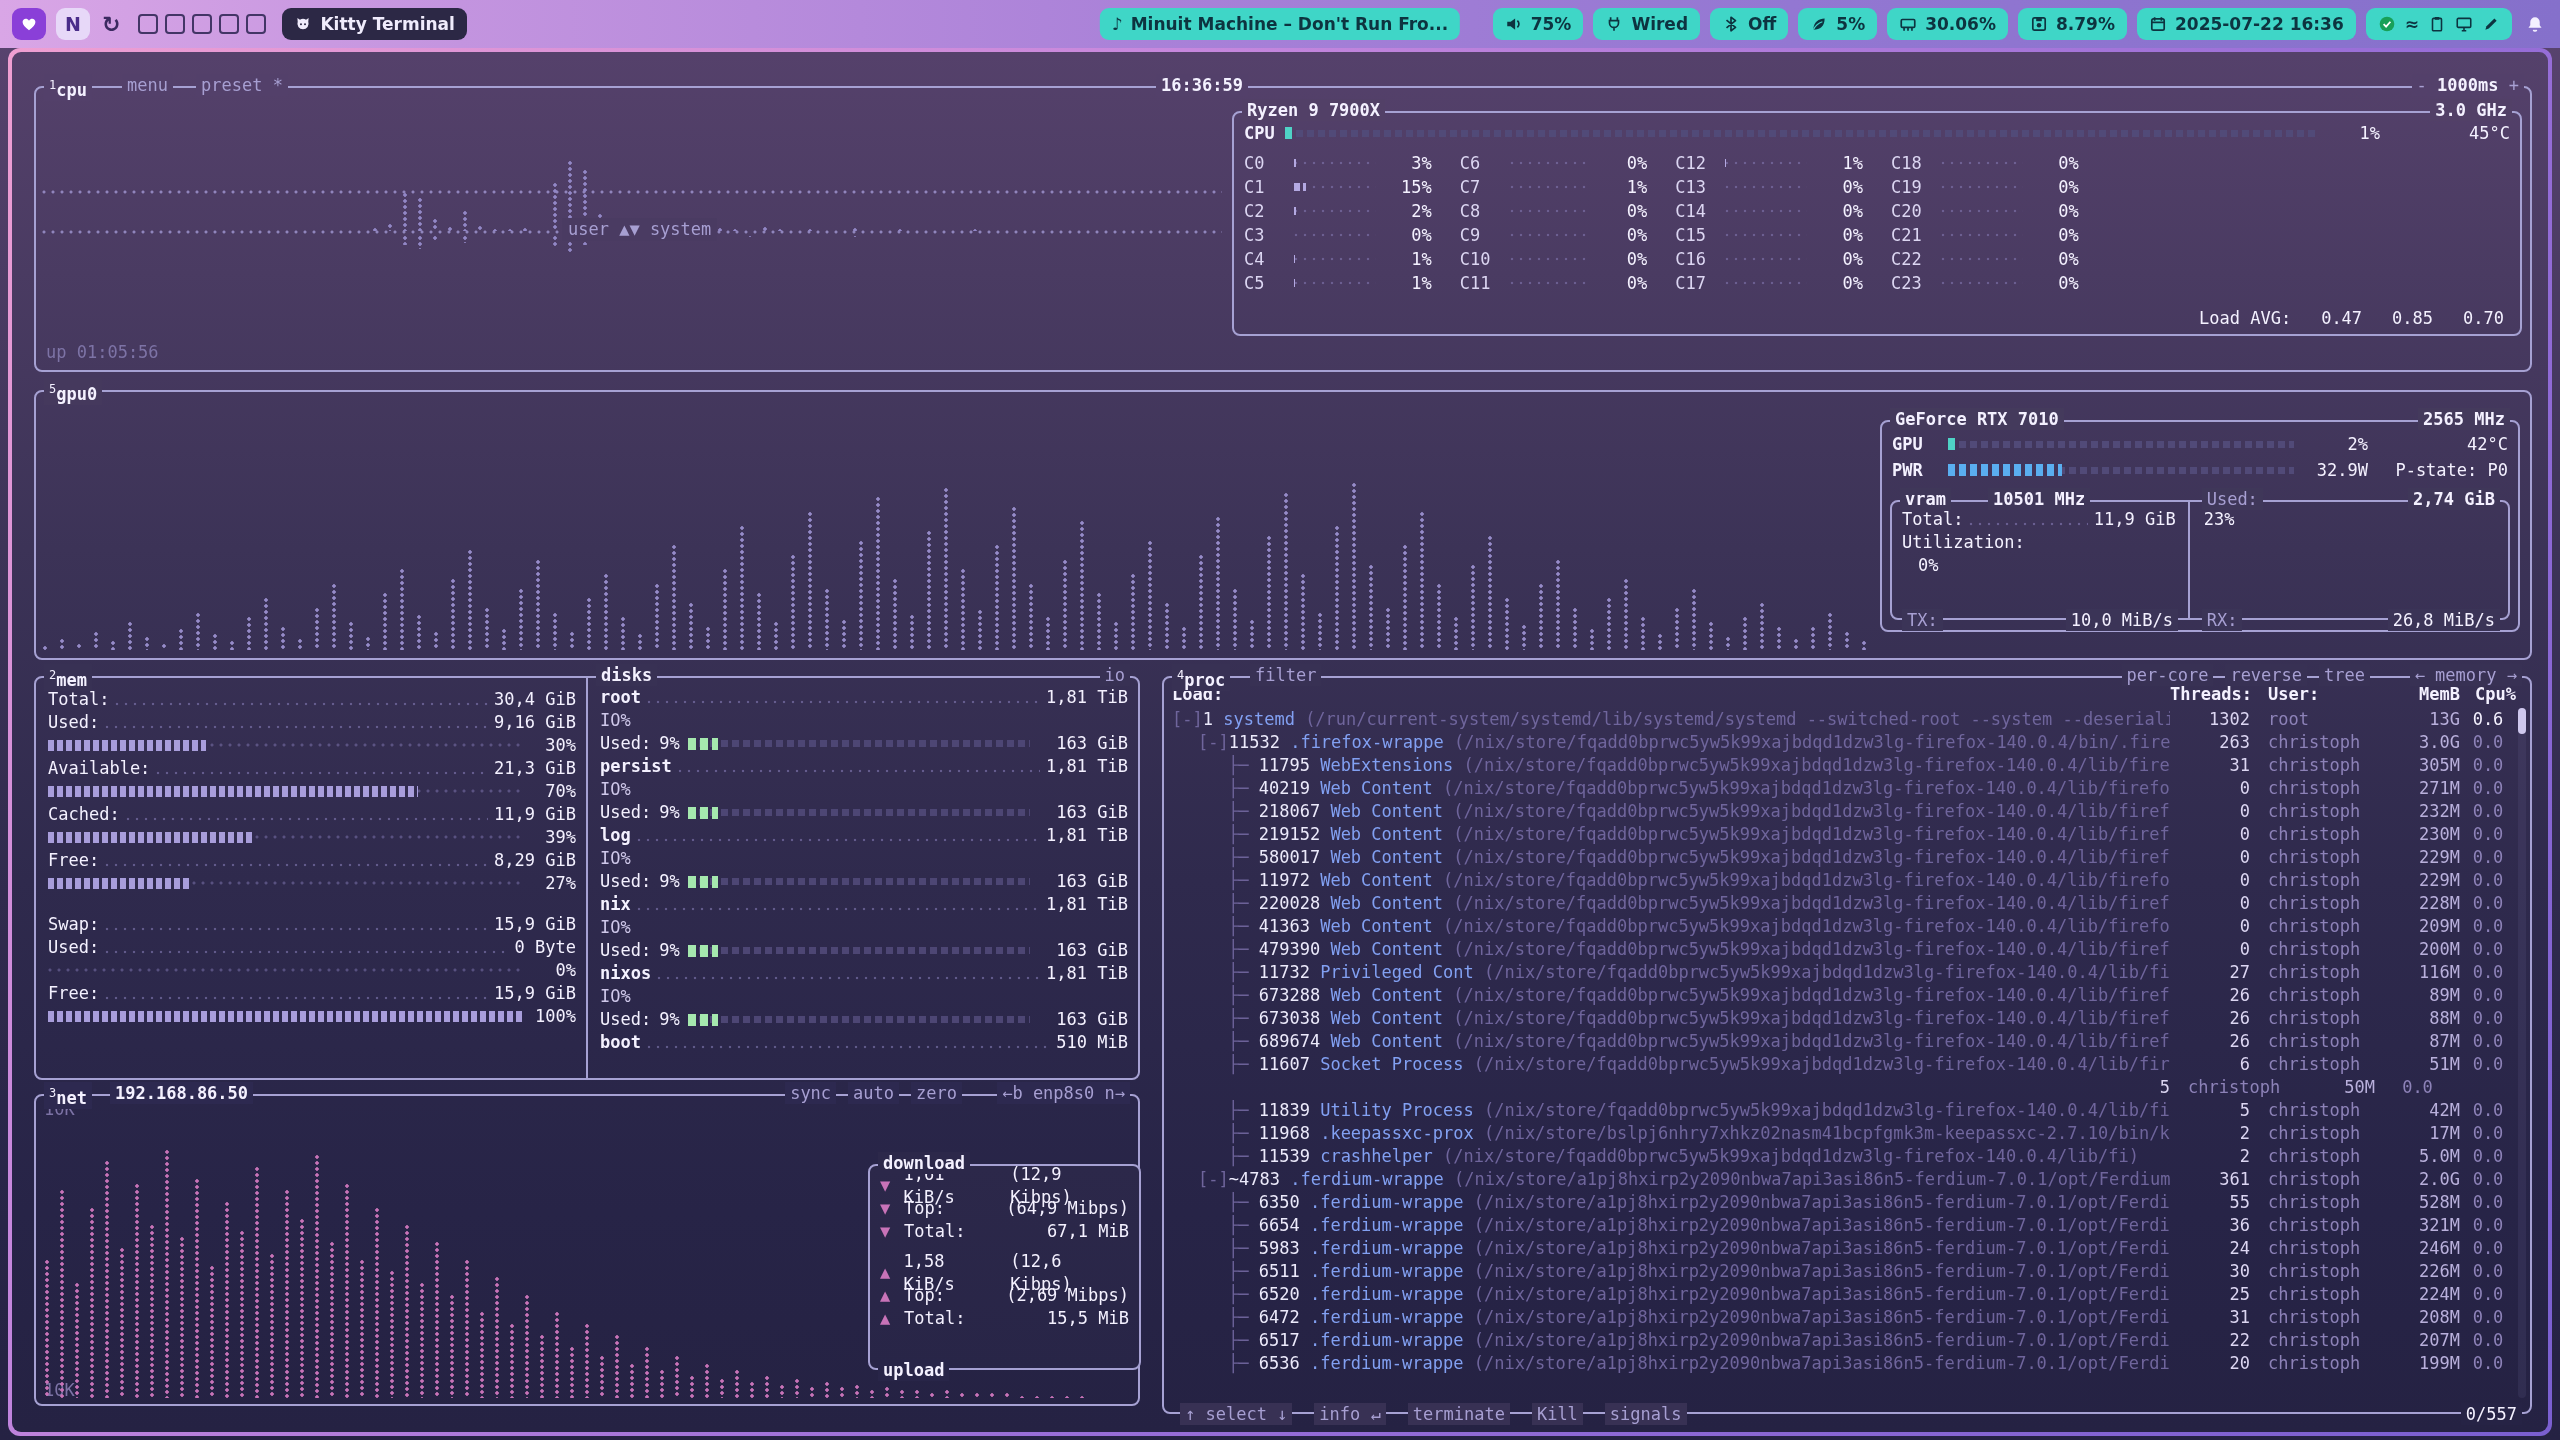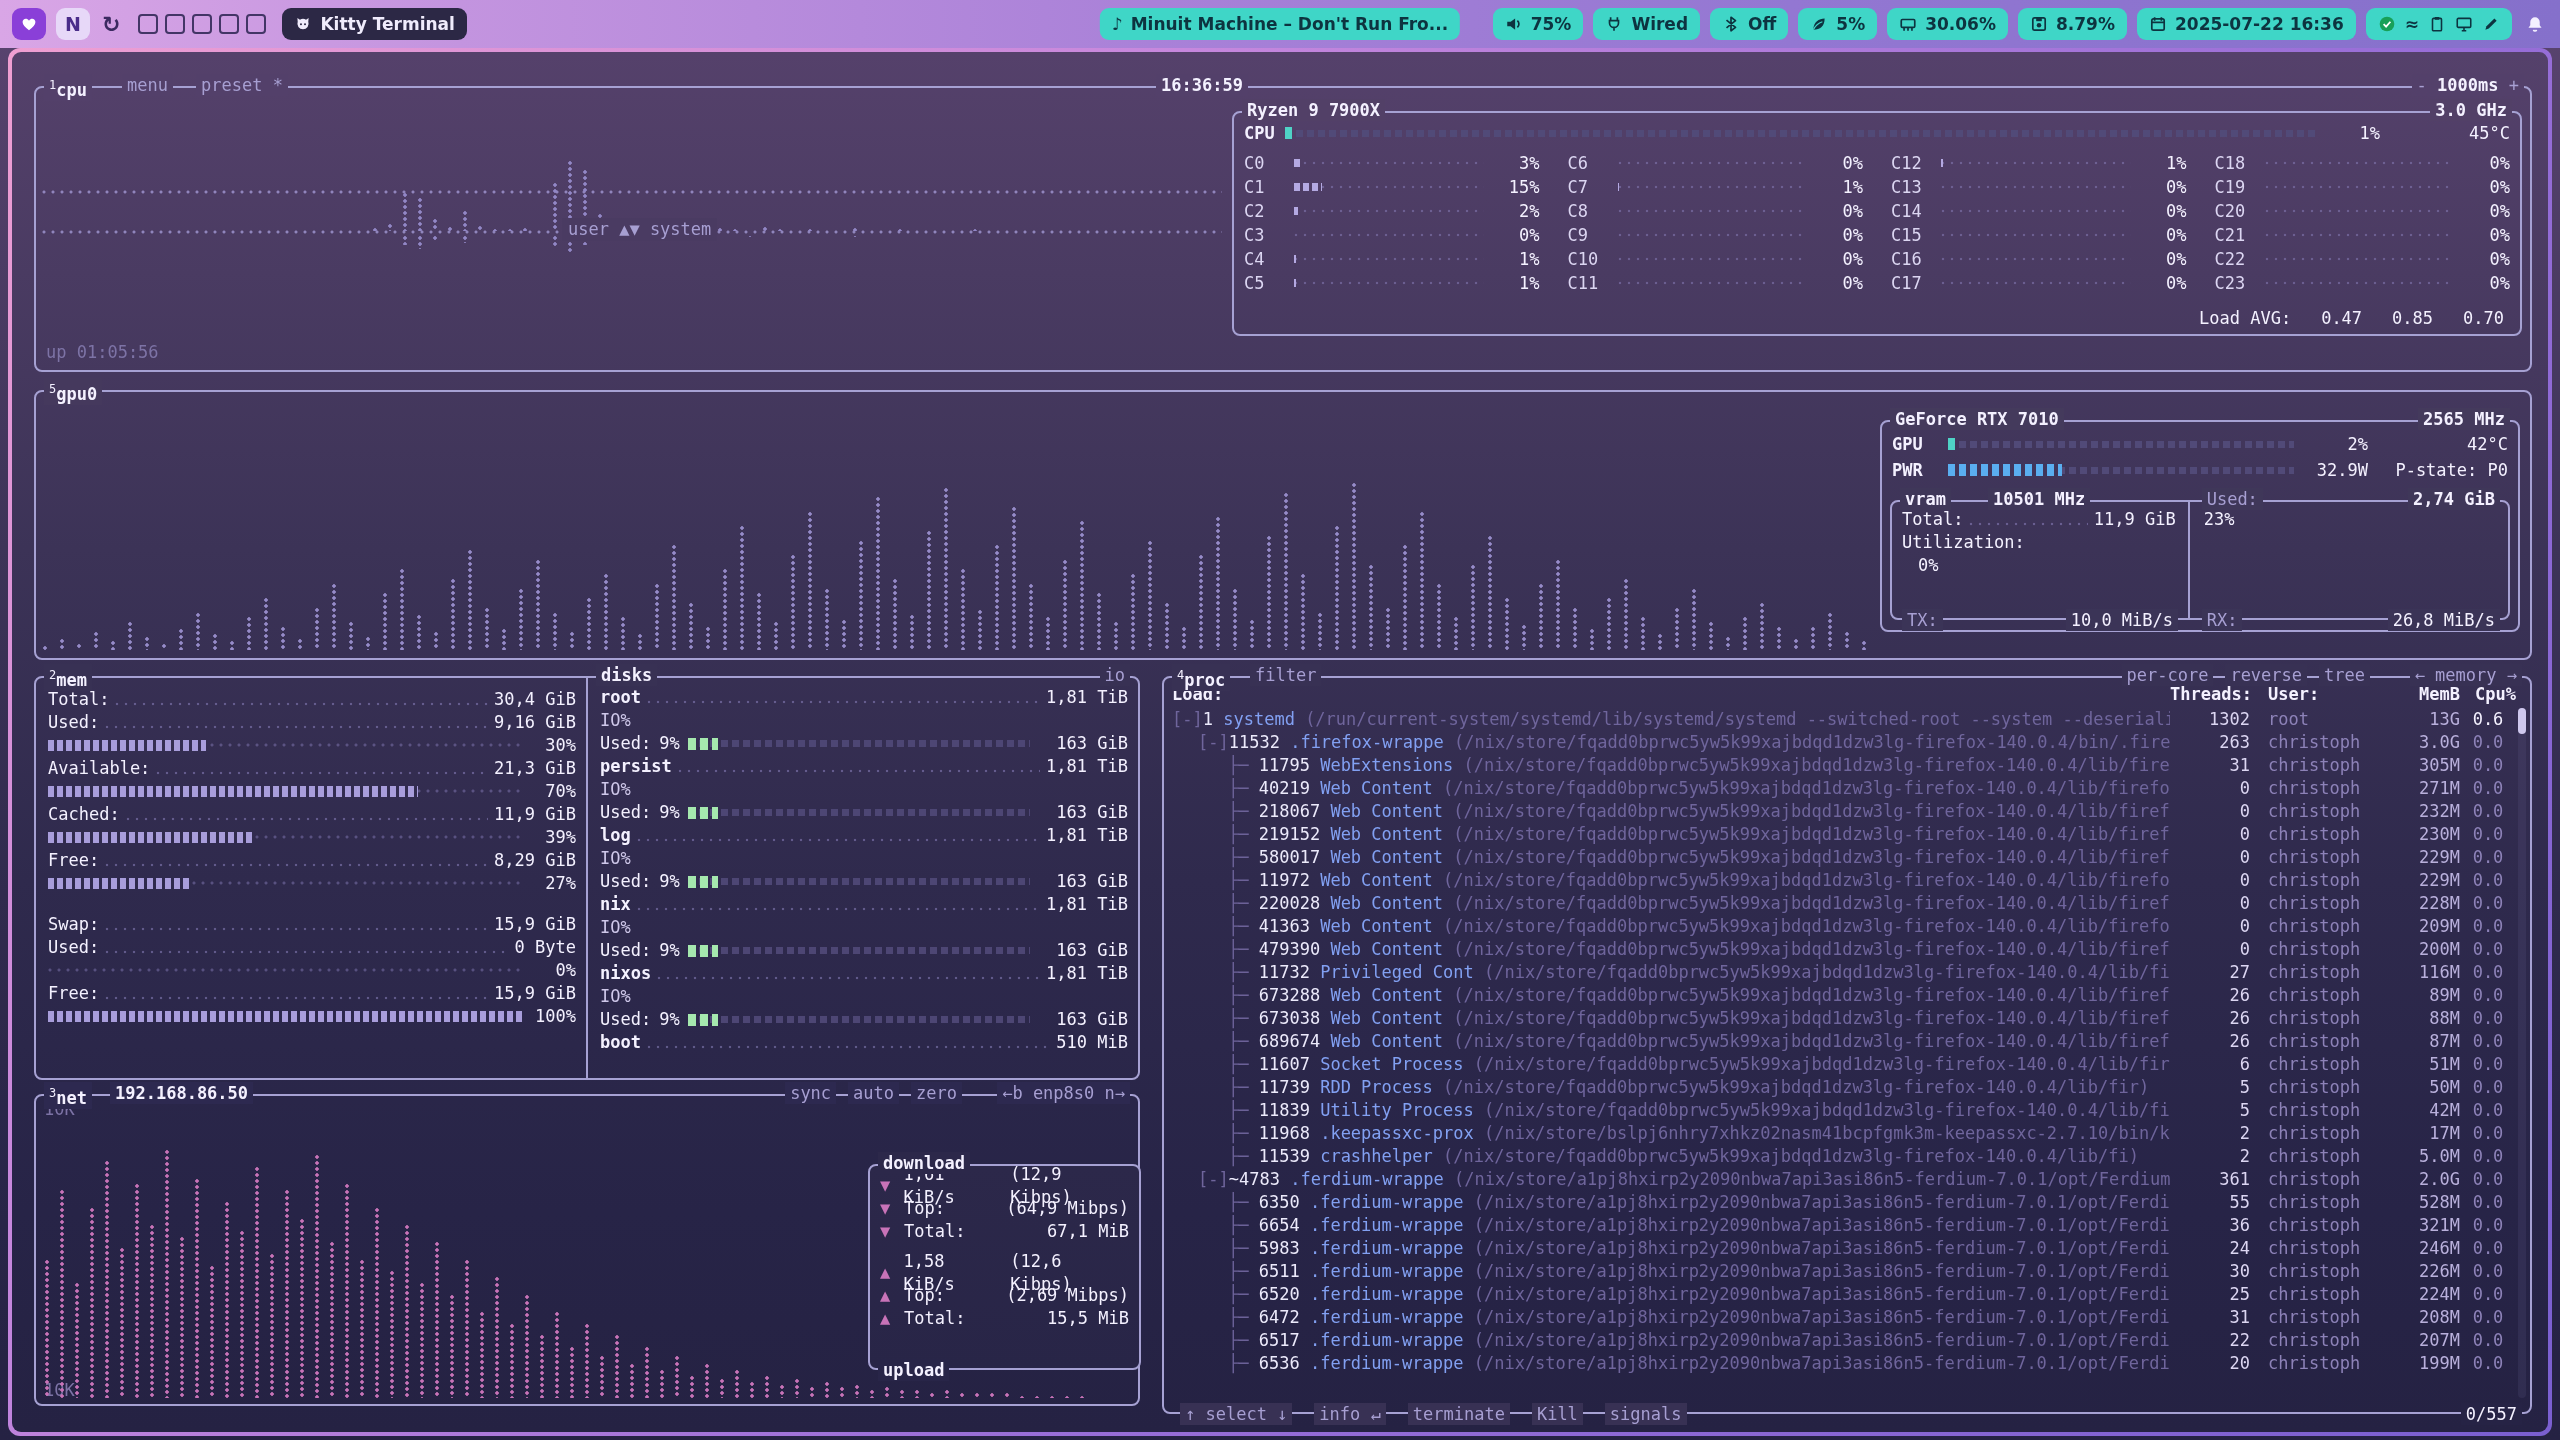--- a/index.html
+++ b/index.html
@@ -68,21 +68,21 @@
   .uptime{position:absolute;left:10px;bottom:6px;color:#7d73a6;}
   .clockchip{left:1120px;}
   .intervalchip{right:6px;}
   .ryzen{top:23px;left:1196px;right:8px;bottom:34px;--lbg:#524067;--lbgb:#483c60;}
   .meterrow{display:flex;align-items:center;gap:10px;height:24px;line-height:24px;}
   .cpu-total{margin:8px 10px 2px 10px;}
   .mlab{color:#f4f1ff;font-weight:bold;}
   .mpct{width:52px;text-align:right;color:#f4f1ff;}
   .mtemp{width:120px;text-align:right;color:#f4f1ff;}
   .cores{position:absolute;left:10px;right:10px;top:38px;bottom:32px;display:grid;
-    grid-template-columns:repeat(4,1fr);grid-template-rows:repeat(6,24px);grid-auto-flow:column;column-gap:28px;}
+    grid-template-columns:repeat(6,1fr);grid-template-rows:repeat(6,24px);grid-auto-flow:column;column-gap:28px;}
   .corerow{display:flex;align-items:center;gap:8px;height:24px;line-height:24px;}
   .cid{width:42px;color:#dcd6f2;}
   .cmeter{position:relative;flex:1;height:4px;
     background-image:radial-gradient(circle at 2px 2px,rgba(140,130,190,.5) 1.3px,transparent 1.6px);
     background-size:9px 4px;background-repeat:repeat-x;}
   .cmeter i{position:absolute;left:0;top:-2px;height:8px;background:repeating-linear-gradient(90deg,#b4a9e2 0 6px,transparent 6px 9px);}
   .cpct{width:48px;text-align:right;color:#f4f1ff;}
   .loadavg{position:absolute;right:16px;bottom:4px;display:flex;gap:30px;color:#f4f1ff;}
   
   .p-gpu{left:22px;top:338px;width:2498px;height:270px;--lbg:#45395d;}
@@ -1345,21 +1345,20 @@
 
           <div class="prow">
             <span class="ptree"><i class="pind" style="width: 56px;"></i><span class="ppre">├─ </span><span class="ppid">11607</span> <span class="pname">Socket Process</span> <span class="ppath">(/nix/store/fqadd0bprwc5yw5k99xajbdqd1dzw3lg-firefox-140.0.4/lib/fire)</span></span>
             <span class="pth">6</span>
             <span class="puser">christoph</span>
             <span class="pmem">51M</span>
             <span class="pcpu">0.0</span>
           </div>
 
           <div class="prow">
-            <span class="ptree"><i class="pind" style="width: 56px;"></i><span class="ppre">├─ </span><span class="ppid">11739</span> <span class="pname">RDD Process</span> <span class="ppath">(/nix/store/fqadd0bprwc5yw5k99xajbdqd1dzw3lg-firefox-140.0.4/lib/fir)</span></span>
             <span class="pth">5</span>
             <span class="puser">christoph</span>
             <span class="pmem">50M</span>
             <span class="pcpu">0.0</span>
           </div>
 
           <div class="prow">
             <span class="ptree"><i class="pind" style="width: 56px;"></i><span class="ppre">├─ </span><span class="ppid">11839</span> <span class="pname">Utility Process</span> <span class="ppath">(/nix/store/fqadd0bprwc5yw5k99xajbdqd1dzw3lg-firefox-140.0.4/lib/fir)</span></span>
             <span class="pth">5</span>
             <span class="puser">christoph</span>

